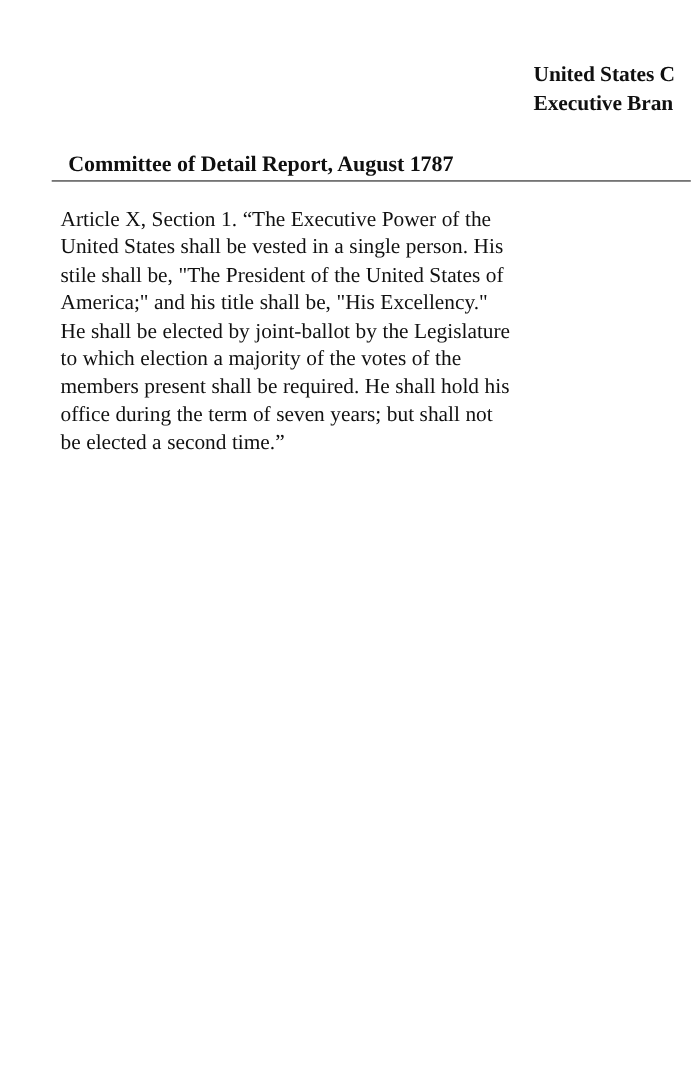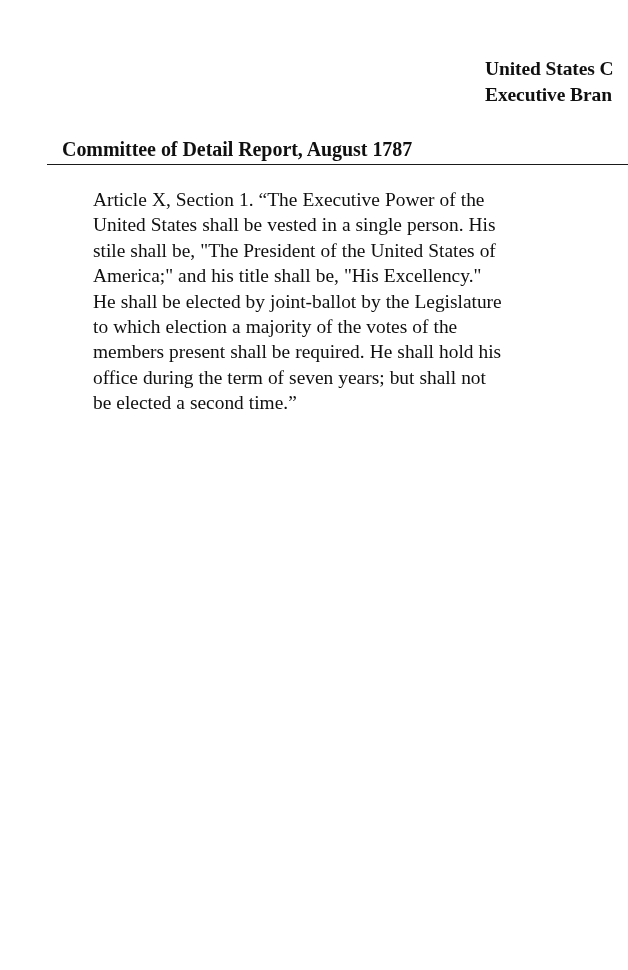--- a/index.html
+++ b/index.html
@@ -64,21 +64,20 @@
     border-top: 1.6px solid #1a1a1a;
     width: 600px;
   }
 
   
   .body-block {
     position: absolute;
     left: 55px;
     top: 187px;
     width: 412px;
-    margin-left: 38px;
   }
   .body-paragraph {
     margin: 0;
     font-size: 19.4px;
     line-height: 25.4px;
     text-align: left;
     word-spacing: 0.2px;
   }
 
   

